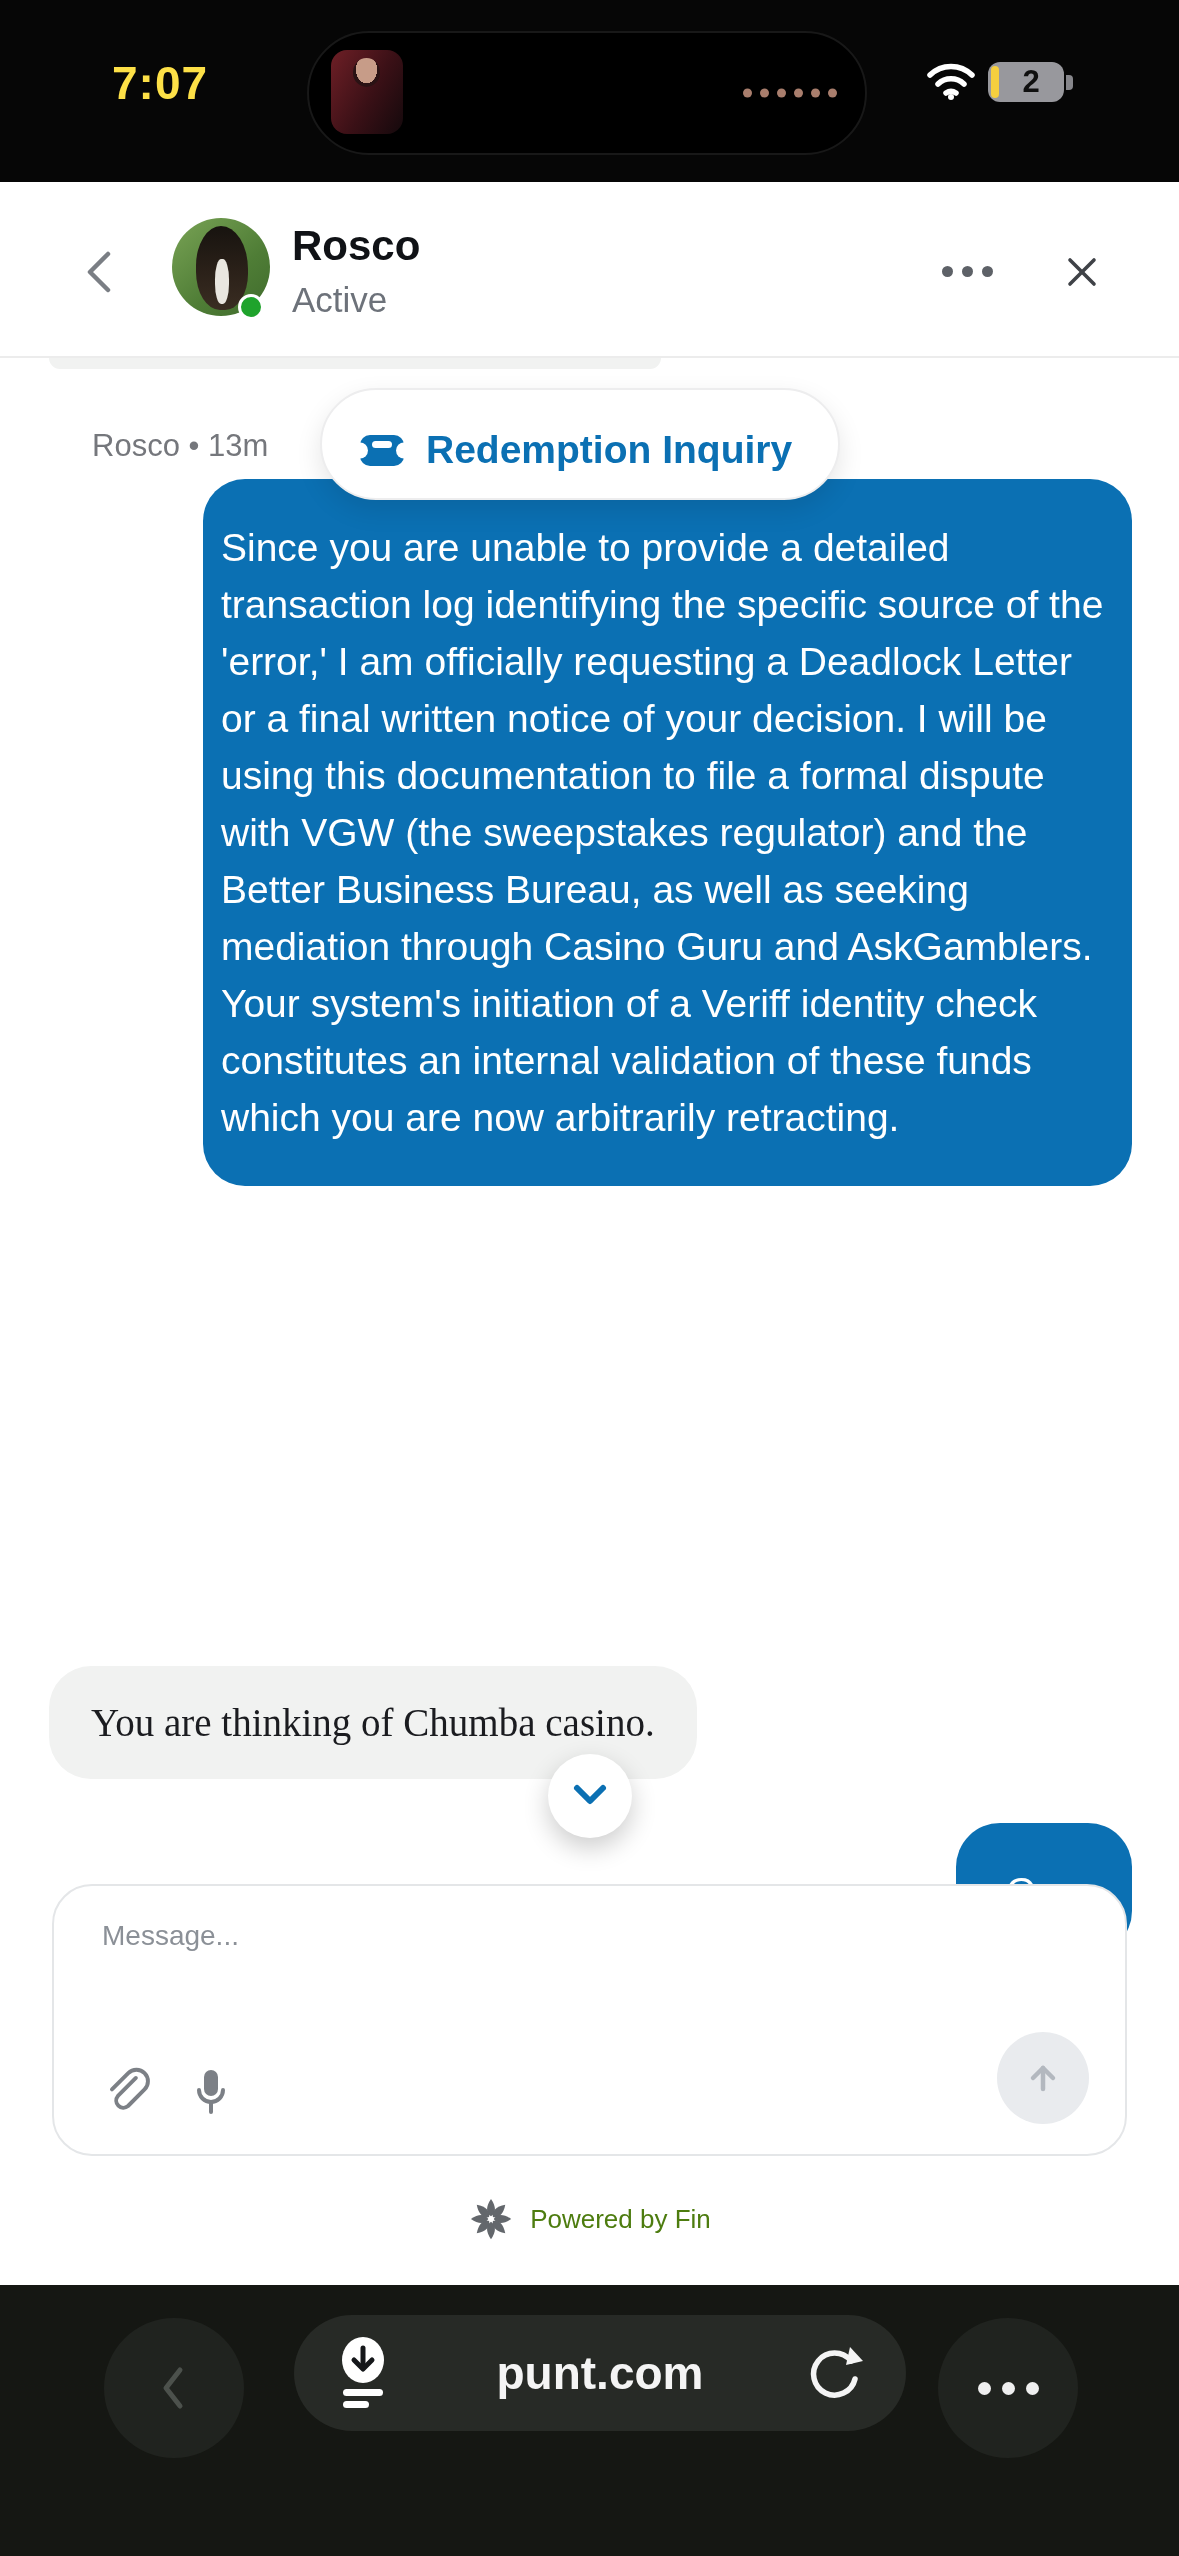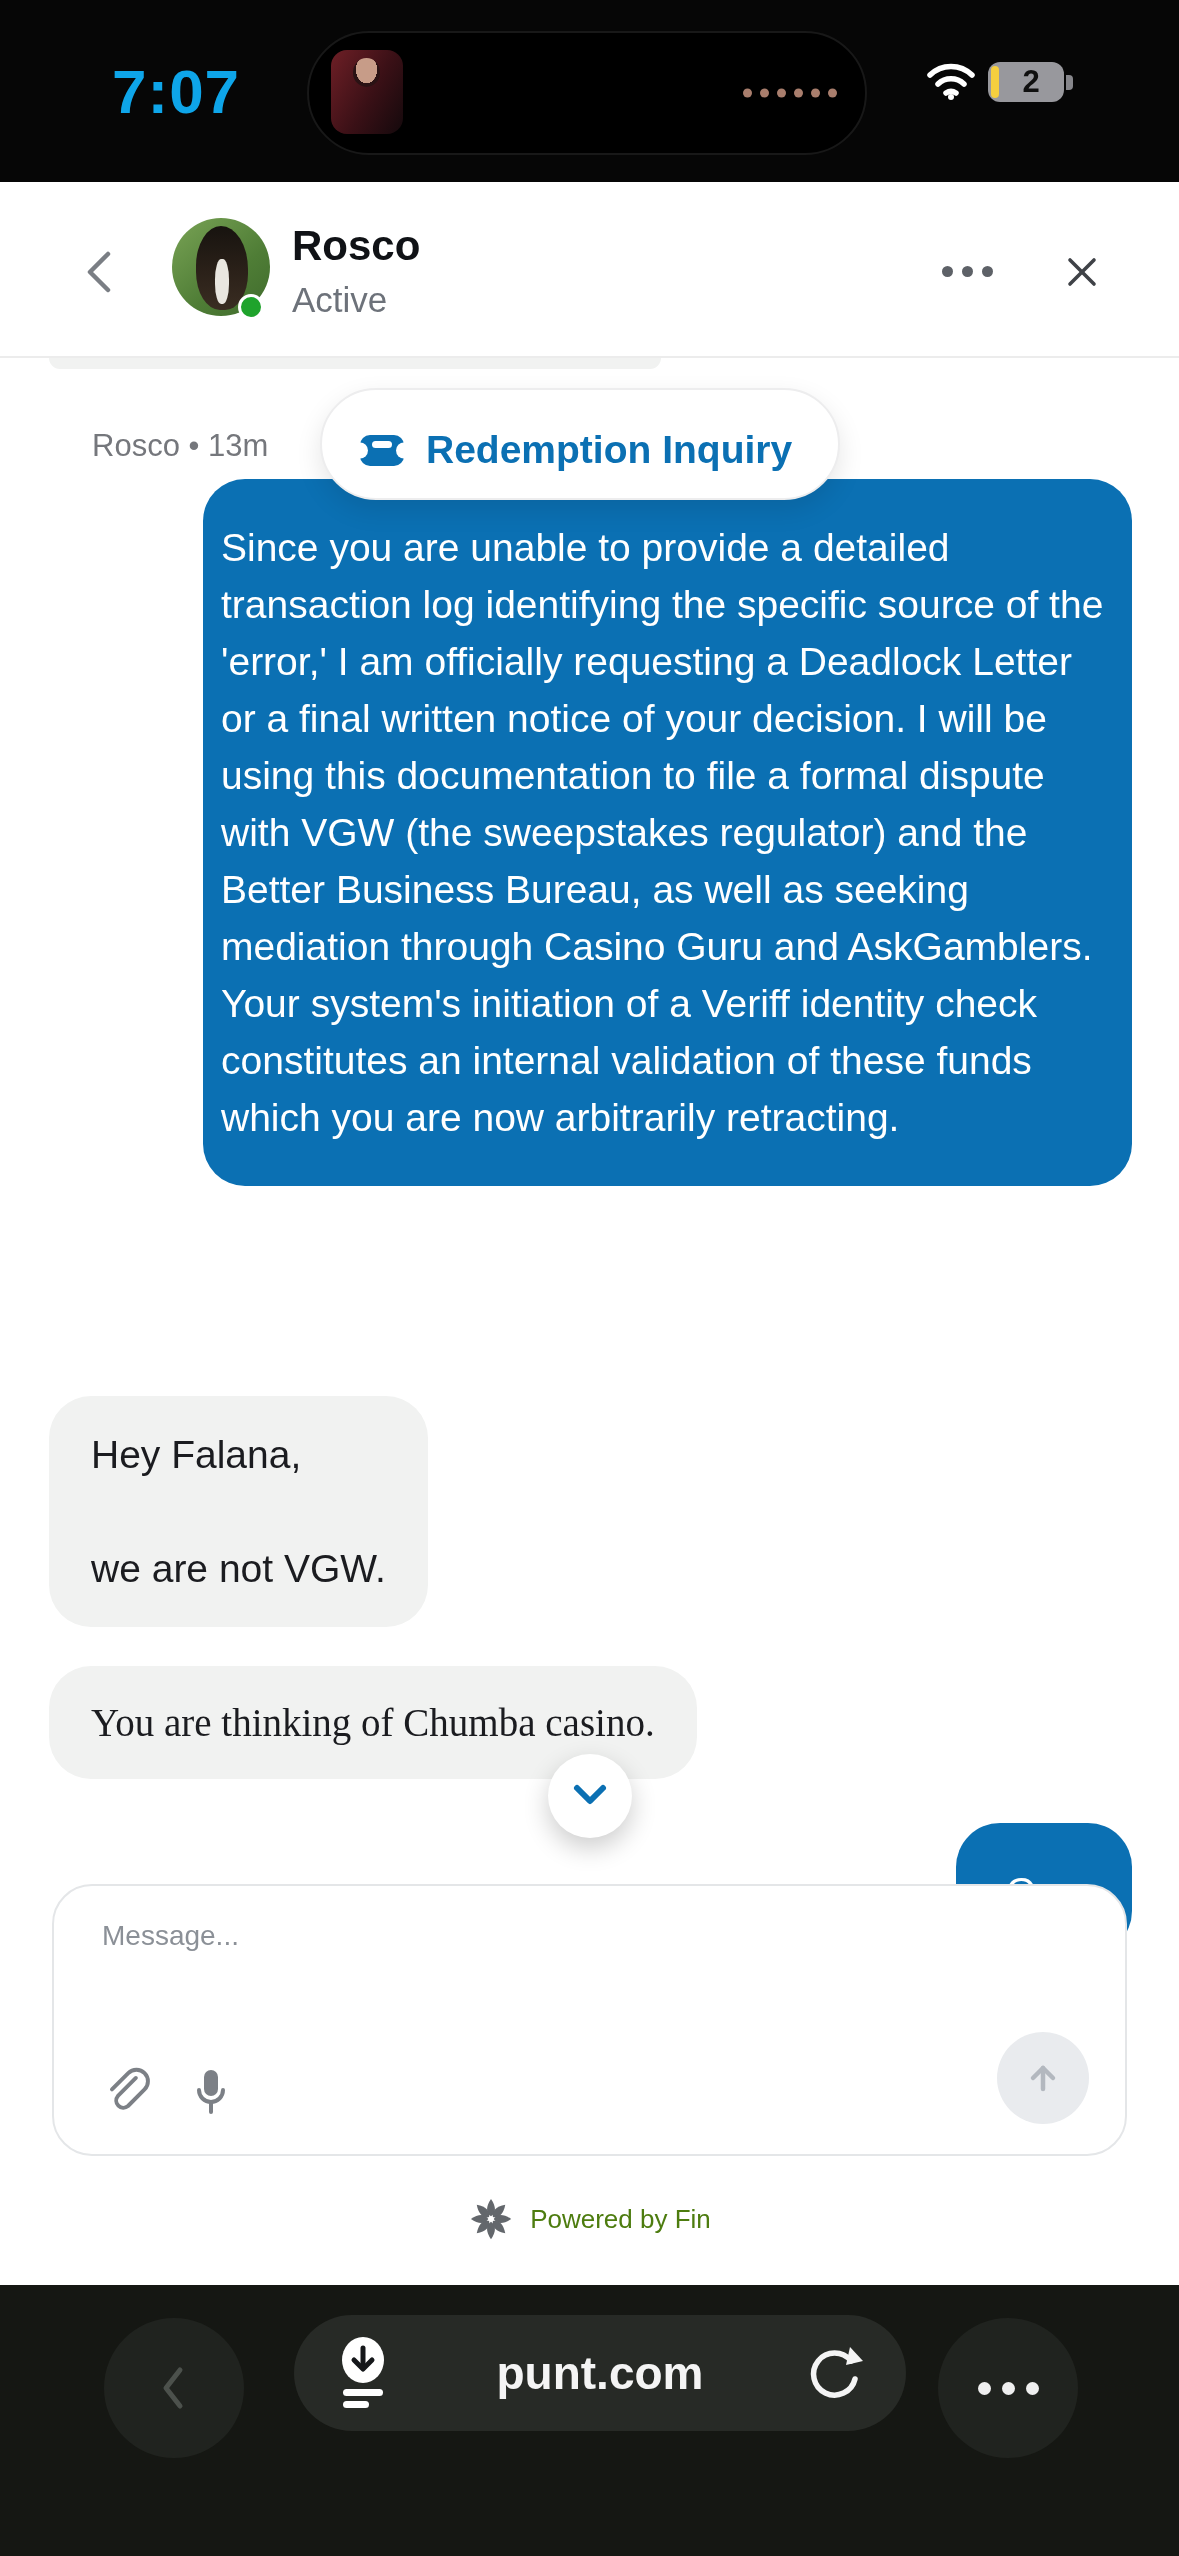--- a/index.html
+++ b/index.html
@@ -2,21 +2,21 @@
 <html><head>
 <meta charset="utf-8">
 <style>
   * { margin:0; padding:0; box-sizing:border-box; }
   html,body { background:#000; }
   body { font-family:"Liberation Sans","DejaVu Sans",sans-serif; }
   #screen { position:relative; width:1179px; height:2556px; background:#fff; overflow:hidden; }
 
   
   .status-bar { position:absolute; left:0; top:0; width:1179px; height:182px; background:#060606; z-index:10; }
-  .time { position:absolute; left:112px; top:56px; color:#0ea5e9; font-size:62px; font-weight:700; letter-spacing:1px; }
+  .time { position:absolute; left:112px; top:56px; color:#fde047; font-size:46px; font-weight:700; letter-spacing:1px; }
   .island { position:absolute; left:307px; top:31px; width:560px; height:124px; background:#000; border:2px solid #181818; border-radius:63px; }
   .island-art { position:absolute; left:22px; top:17px; width:72px; height:84px; border-radius:16px; overflow:hidden;
     background:linear-gradient(120deg,#6e1f26 0%,#3a1016 55%,#14090c 100%); }
   .island-art::after { content:""; position:absolute; left:30%; top:10%; width:38%; height:34%;
     background:radial-gradient(ellipse at 50% 40%, #c79c88 0 55%, #2a1214 56%); border-radius:50%; }
   .island-dots { position:absolute; right:28px; top:50%; transform:translateY(-50%); display:flex; gap:8px; }
   .island-dots i { width:9px; height:9px; border-radius:50%; background:#a97e6d; }
   .wifi { position:absolute; left:925px; top:62px; }
   .battery { position:absolute; left:988px; top:62px; width:86px; height:40px; }
   .battery .body { position:absolute; left:0; top:0; width:76px; height:40px; background:#98989d; border-radius:12px; }
@@ -161,23 +161,20 @@
           <circle cx="2" cy="22.5" r="8" fill="#fff"></circle>
           <circle cx="46" cy="22.5" r="8" fill="#fff"></circle>
           <rect x="14" y="13" width="20" height="7" rx="3.5" fill="#fff"></rect>
         </svg>
       </span>
       <span class="label">Redemption Inquiry</span>
     </div>
 
     <div class="bubble user msg-user-long">Since you are unable to provide a detailed transaction log identifying the specific source of the 'error,' I am officially requesting a Deadlock Letter or a final written notice of your decision. I will be using this documentation to file a formal dispute with VGW (the sweepstakes regulator) and the Better Business Bureau, as well as seeking mediation through Casino Guru and AskGamblers. Your system's initiation of a Veriff identity check constitutes an internal validation of these funds which you are now arbitrarily retracting.</div>
 
-    <div class="bubble agent msg-agent-1">Hey Falana,
-
-we are not VGW.</div>
 
     <div class="bubble agent msg-agent-2">You are thinking of Chumba casino.</div>
 
     <div class="bubble user msg-user-clipped">
       <span>Goo</span>
     </div>
 
     <div class="scroll-btn">
       <svg width="42" height="26" viewBox="0 0 42 26" fill="none" stroke="#0b70b3" stroke-width="6" stroke-linecap="round" stroke-linejoin="round">
         <polyline points="8,5 21,18 34,5"></polyline>

